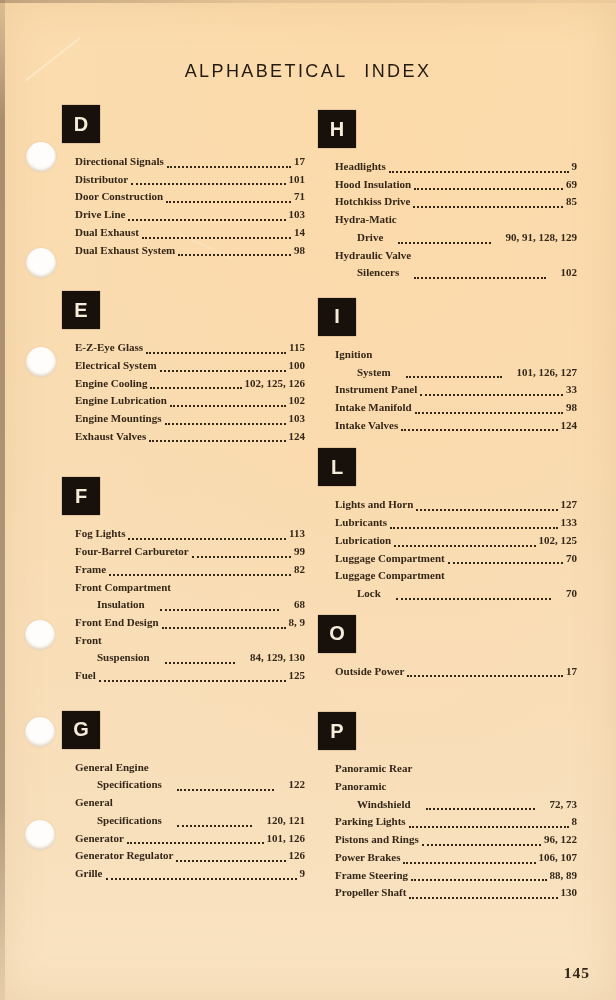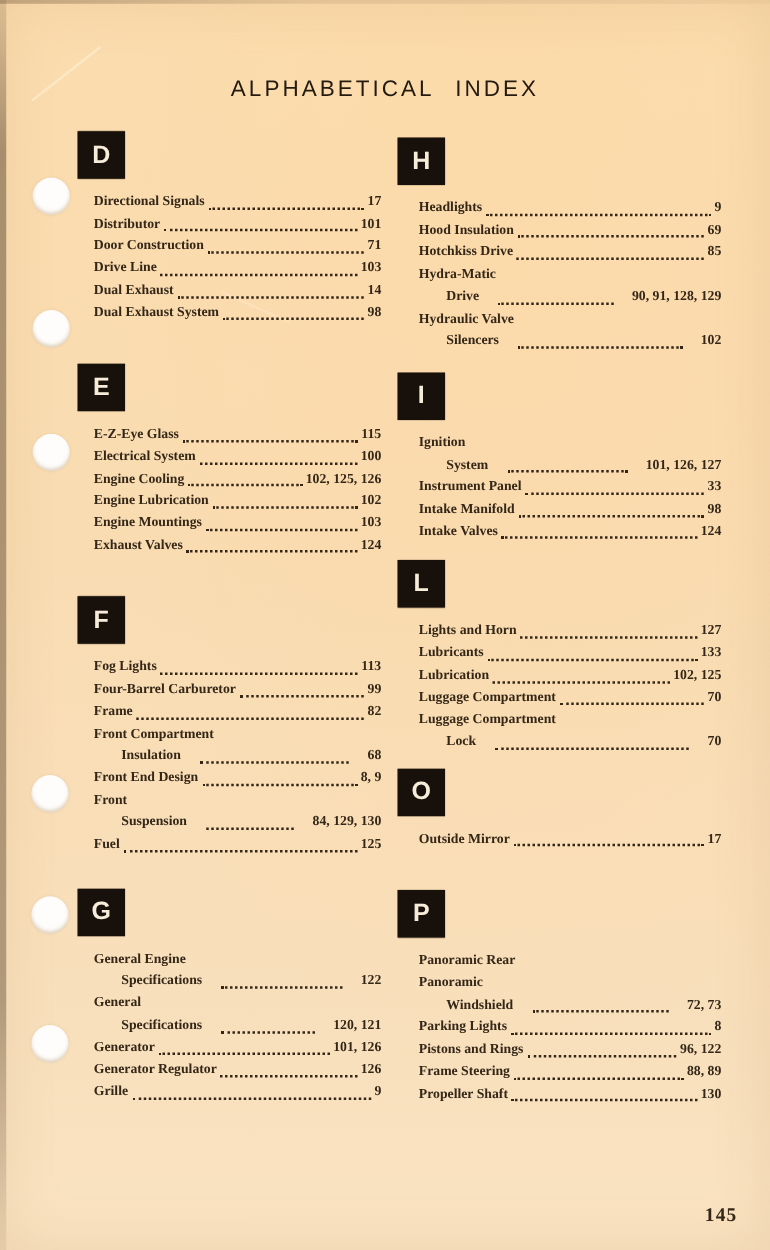--- a/index.html
+++ b/index.html
@@ -346,21 +346,21 @@
             <span class="lbl">Lock</span>
             <span class="leader"></span>
             <span class="pg">70</span>
           </div>
         </div>
       </div>
       <div class="section" style="margin-top: 12px;">
         <div class="badge">O</div>
         <div class="entries">
           <div class="row">
-            <span class="lbl">Outside Mirror</span>
+            <span class="lbl">Outside Power</span>
             <span class="leader"></span>
             <span class="pg">17</span>
           </div>
         </div>
       </div>
       <div class="section" style="margin-top: 32px;">
         <div class="badge">P</div>
         <div class="entries">
           <div class="row">
             <span class="lbl">Panoramic Rear</span>
@@ -377,20 +377,25 @@
             <span class="lbl">Parking Lights</span>
             <span class="leader"></span>
             <span class="pg">8</span>
           </div>
           <div class="row">
             <span class="lbl">Pistons and Rings</span>
             <span class="leader"></span>
             <span class="pg">96, 122</span>
           </div>
           <div class="row">
+            <span class="lbl">Power Brakes</span>
+            <span class="leader"></span>
+            <span class="pg">106, 107</span>
+          </div>
+          <div class="row">
             <span class="lbl">Frame Steering</span>
             <span class="leader"></span>
             <span class="pg">88, 89</span>
           </div>
           <div class="row">
             <span class="lbl">Propeller Shaft</span>
             <span class="leader"></span>
             <span class="pg">130</span>
           </div>
         </div>

